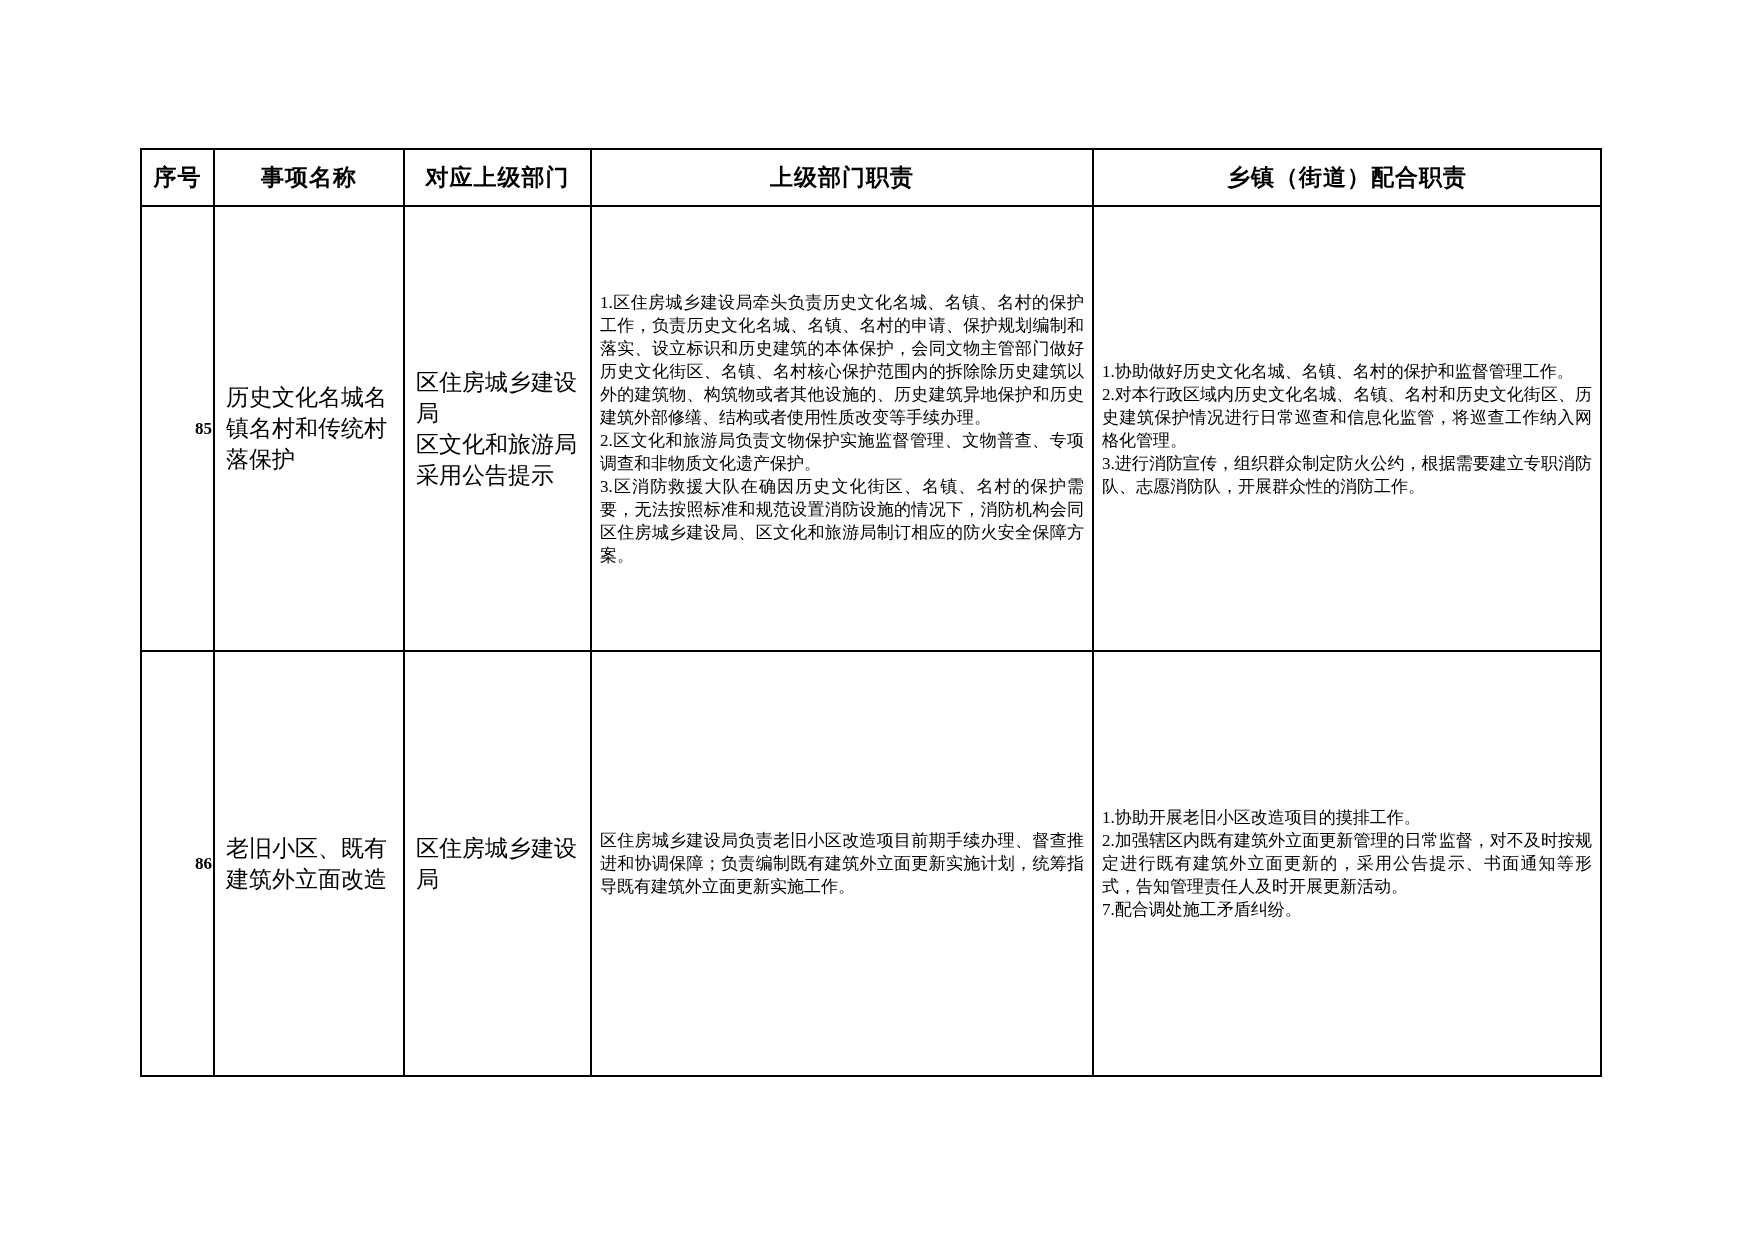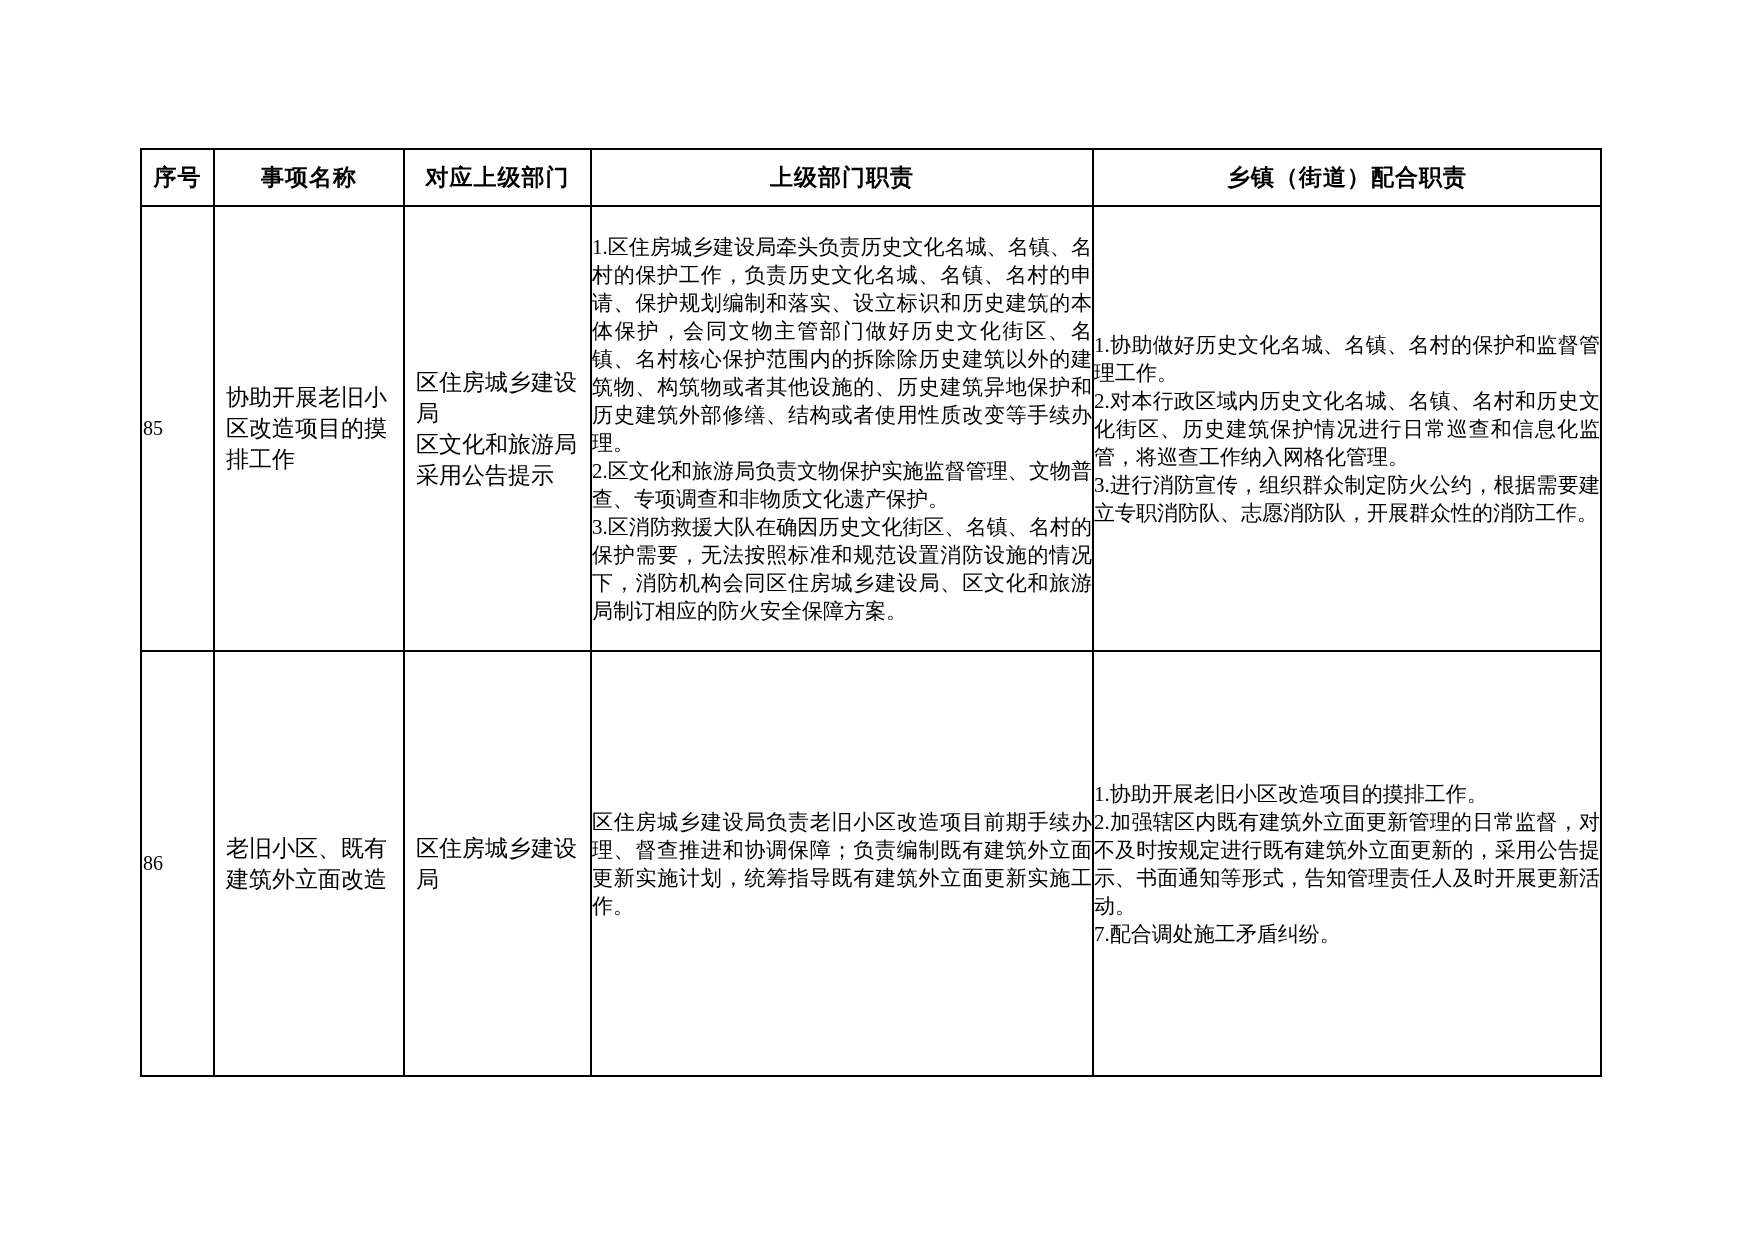--- a/index.html
+++ b/index.html
@@ -37,34 +37,34 @@
   tr.row-85 { height: 445px; }
   tr.row-86 { height: 425px; }
   th.hdr {
     font-size: 23px;
     font-weight: bold;
     text-align: center;
     padding: 0 4px;
     letter-spacing: 1px;
   }
   td.cell-no {
-    text-align: left;
-    font-size: 20px;
-    font-weight: normal;
+    text-align: right;
+    font-size: 17px;
+    font-weight: bold;
   }
   td.cell-name, td.cell-depts {
     font-size: 23px;
     line-height: 31px;
     padding: 0 8px 0 11px;
     text-align: left;
   }
   td.cell-duties {
-    font-size: 21px;
-    line-height: 28px;
-    padding: 0 0;
+    font-size: 17px;
+    line-height: 23px;
+    padding: 0 8px;
     text-align: justify;
   }
   td.cell-duties p, td.cell-depts p, td.cell-name p {
     margin: 0;
     padding: 0;
   }
   .footer {
     position: absolute;
     left: 0;
     top: 1108px;
@@ -93,21 +93,21 @@
       <th class="hdr">序号</th>
       <th class="hdr">事项名称</th>
       <th class="hdr">对应上级部门</th>
       <th class="hdr">上级部门职责</th>
       <th class="hdr">乡镇（街道）配合职责</th>
     </tr>
 
     <tr class="row-85">
       <td class="cell-no">85</td>
       <td class="cell-name">
-        <p>协助开展老旧小区改造项目的摸排工作</p>
+        <p>历史文化名城名镇名村和传统村落保护</p>
       </td>
       <td class="cell-depts">
         <p>区住房城乡建设局</p>
         <p>区文化和旅游局</p>
         <p>采用公告提示</p>
       </td>
       <td class="cell-duties">
         <p>1.区住房城乡建设局牵头负责历史文化名城、名镇、名村的保护工作，负责历史文化名城、名镇、名村的申请、保护规划编制和落实、设立标识和历史建筑的本体保护，会同文物主管部门做好历史文化街区、名镇、名村核心保护范围内的拆除除历史建筑以外的建筑物、构筑物或者其他设施的、历史建筑异地保护和历史建筑外部修缮、结构或者使用性质改变等手续办理。</p>
         <p>2.区文化和旅游局负责文物保护实施监督管理、文物普查、专项调查和非物质文化遗产保护。</p>
         <p>3.区消防救援大队在确因历史文化街区、名镇、名村的保护需要，无法按照标准和规范设置消防设施的情况下，消防机构会同区住房城乡建设局、区文化和旅游局制订相应的防火安全保障方案。</p>

